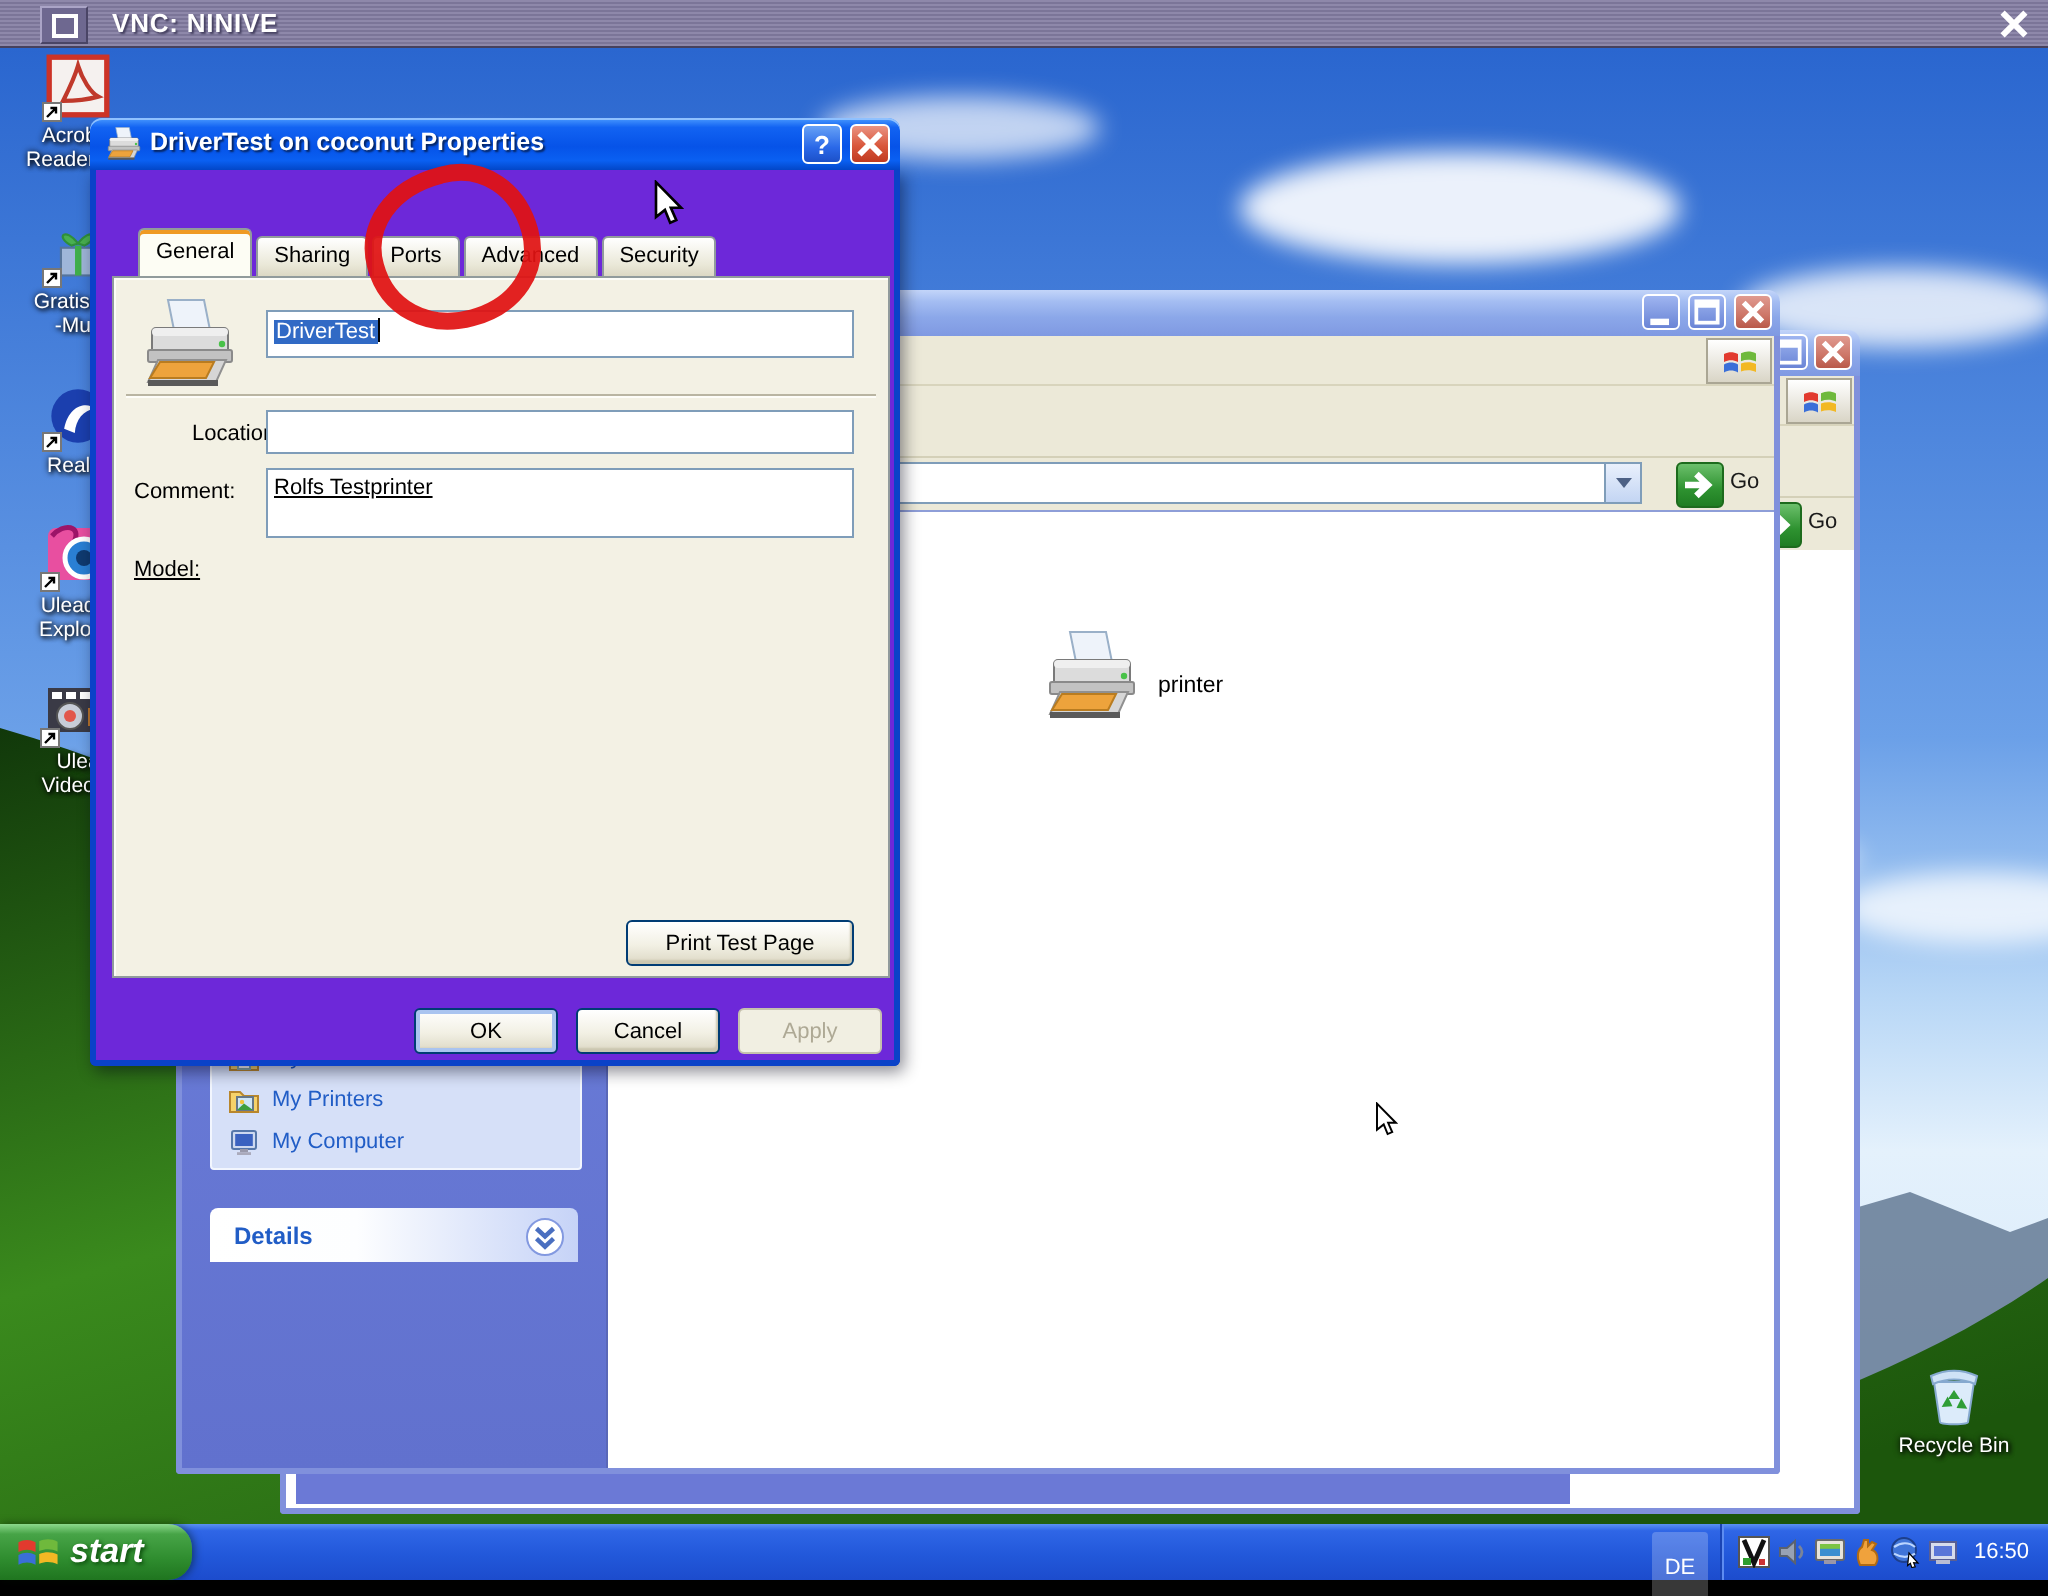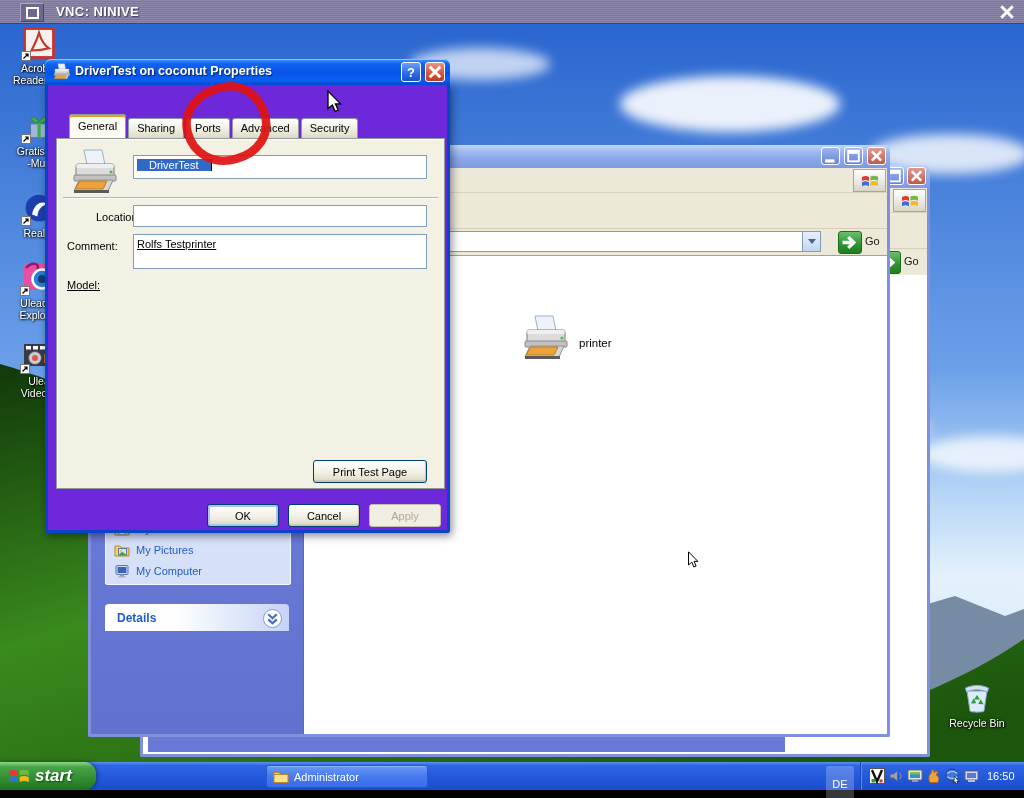--- a/index.html
+++ b/index.html
@@ -77,21 +77,21 @@
   .dclose{right:5px;background:linear-gradient(180deg,#ea9382,#d9573c 55%,#c03a20);}
   .tabsrow{position:absolute;left:9px;top:31px;height:22px;z-index:2;display:flex;align-items:flex-end;padding-left:12px;}
   .tab{height:19px;line-height:19px;padding:0 8px;border:1px solid #919b9c;border-bottom:none;
     border-radius:3px 3px 0 0;background:linear-gradient(180deg,#fff,#eae8d8 70%,#dcd8c4);margin-right:2px;}
   .tab.sel{height:23px;line-height:23px;background:#fdfdf4;box-shadow:inset 0 2px 0 #ef9a23;position:relative;z-index:3;}
   .tabpanel{position:absolute;left:8px;top:53px;width:389px;height:351px;background:#f3f1e4;
     border:1px solid #919b9c;box-shadow:inset 1px 1px 0 #fdfdf8;box-sizing:border-box;}
   .flabel{position:absolute;left:10px;color:#000;}
   .finput{position:absolute;left:76px;width:294px;background:#fff;border:1px solid #7f9db9;
     font-size:11px;padding:3px 3px;box-sizing:border-box;color:#000;}
-  .selwrap{background:#316ac5;color:#fff;padding:0 12px;}
+  .selwrap{background:#316ac5;color:#fff;padding:0 1px;}
   .caret{display:inline-block;width:1px;height:12px;background:#000;vertical-align:-2px;}
   .hsep{position:absolute;left:6px;right:6px;top:58px;border-top:1px solid #b9b5a2;border-bottom:1px solid #fdfdf8;}
   .xpbtn{position:absolute;height:23px;border:1px solid #003c74;border-radius:3px;color:#000;
     background:linear-gradient(180deg,#ffffff,#f2f0e4 55%,#dcd8c4);font-size:11px;
     box-shadow:inset -1px -2px 1px #cbc7b0;display:flex;align-items:center;justify-content:center;box-sizing:border-box;}
   .xpbtn.focus{box-shadow:inset 0 0 0 2px #aac4f0,inset -1px -2px 1px #cbc7b0;}
   .xpbtn.disabled{color:#aea995;border-color:#c5c0ad;background:#f1efe2;box-shadow:none;}
   
   .annot{position:absolute;z-index:40;pointer-events:none;}
   
@@ -327,21 +327,21 @@
                 </svg></span>
             <span>My Documents</span>
           </div>
           <div class="tpitem">
             <span class="ic"><svg width="100%" height="100%" viewBox="0 0 16 14" preserveAspectRatio="xMidYMid meet">
                   <path d="M1 3 L6 3 L8 5 L15 5 L15 13 L1 13 Z" fill="#f6d26a" stroke="#b8862c"></path>
      <rect x="4.5" y="5.5" width="8" height="6.5" fill="#cfe6f8" stroke="#678"></rect>
      <circle cx="7" cy="8" r="1.1" fill="#f2c23c"></circle>
                   <path d="M4.5 12 L8 8.8 L12.5 12 Z" fill="#3f9e3f"></path>
                 </svg></span>
-            <span>My Pictures</span>
+            <span>My Printers</span>
           </div>
           <div class="tpitem">
             <span class="ic"><svg width="100%" height="100%" viewBox="0 0 16 14" preserveAspectRatio="xMidYMid meet">
                   <rect x="2" y="1.5" width="12" height="9" rx="1" fill="#cdd9f0" stroke="#5577aa"></rect>
      <rect x="3.6" y="3" width="8.8" height="6" fill="#3a62c0"></rect>
      <rect x="6" y="10.5" width="4" height="1.6" fill="#99a"></rect>
                   <rect x="4.5" y="12.1" width="7" height="1.4" fill="#aab"></rect>
                 </svg></span>
             <span>My Computer</span>
           </div>
@@ -443,27 +443,20 @@
   <div class="taskbar">
     <div class="startbtn">
       <span class="fl"><svg width="100%" height="100%" viewBox="0 0 18 16" preserveAspectRatio="xMidYMid meet">
             <path d="M1 4 C3.5 2.8 5.5 2.8 8 4 L8 8 C5.5 6.8 3.5 6.8 1 8 Z" fill="#e23a2e"></path>
      <path d="M9.5 3.6 C12 2.5 14.5 2.5 17 3.8 L17 7.8 C14.5 6.6 12 6.6 9.5 7.6 Z" fill="#6fb93c"></path>
      <path d="M1 9.2 C3.5 8 5.5 8 8 9.2 L8 13.2 C5.5 12 3.5 12 1 13.2 Z" fill="#3a6fd8"></path>
      <path d="M9.5 8.8 C12 7.8 14.5 7.8 17 9 L17 13 C14.5 11.8 12 11.8 9.5 12.8 Z" fill="#f2b824"></path>
           </svg></span>
       <span>start</span>
     </div>
-    <div class="taskbtnx tb-normal" style="left:266px;width:162px;">
-      <span class="ic"><svg width="100%" height="100%" viewBox="0 0 16 14" preserveAspectRatio="xMidYMid meet">
-            <path d="M1 3 L6 3 L8 5 L15 5 L15 13 L1 13 Z" fill="#f6d26a" stroke="#b8862c"></path>
-     <path d="M1 5 L15 5 L15 13 L1 13 Z" fill="#fbe28c" stroke="#b8862c"></path>
-          </svg></span>
-      <span>Administrator</span>
-    </div>
     <div class="debox">DE</div>
     <div class="tray">
       <span class="trayico" style="margin-left:8px;"><svg width="100%" height="100%" viewBox="0 0 16 16" preserveAspectRatio="xMidYMid meet">
             <rect x="0.5" y="0.5" width="15" height="15" fill="#fff" stroke="#555"></rect>
      <path d="M3 2 L8 13.5 L13 2" stroke="#111" stroke-width="2.4" fill="none"></path>
      <rect x="2.5" y="11" width="4" height="3.5" fill="#2e9e2e"></rect>
             <rect x="10.5" y="11.5" width="3" height="3" fill="#cc3333"></rect>
           </svg></span>
       <span class="trayico"><svg width="100%" height="100%" viewBox="0 0 16 16" preserveAspectRatio="xMidYMid meet">
             <polygon points="2,6 5.5,6 9.5,2.5 9.5,13.5 5.5,10 2,10" fill="#98a2b4" stroke="#5a6270"></polygon>

